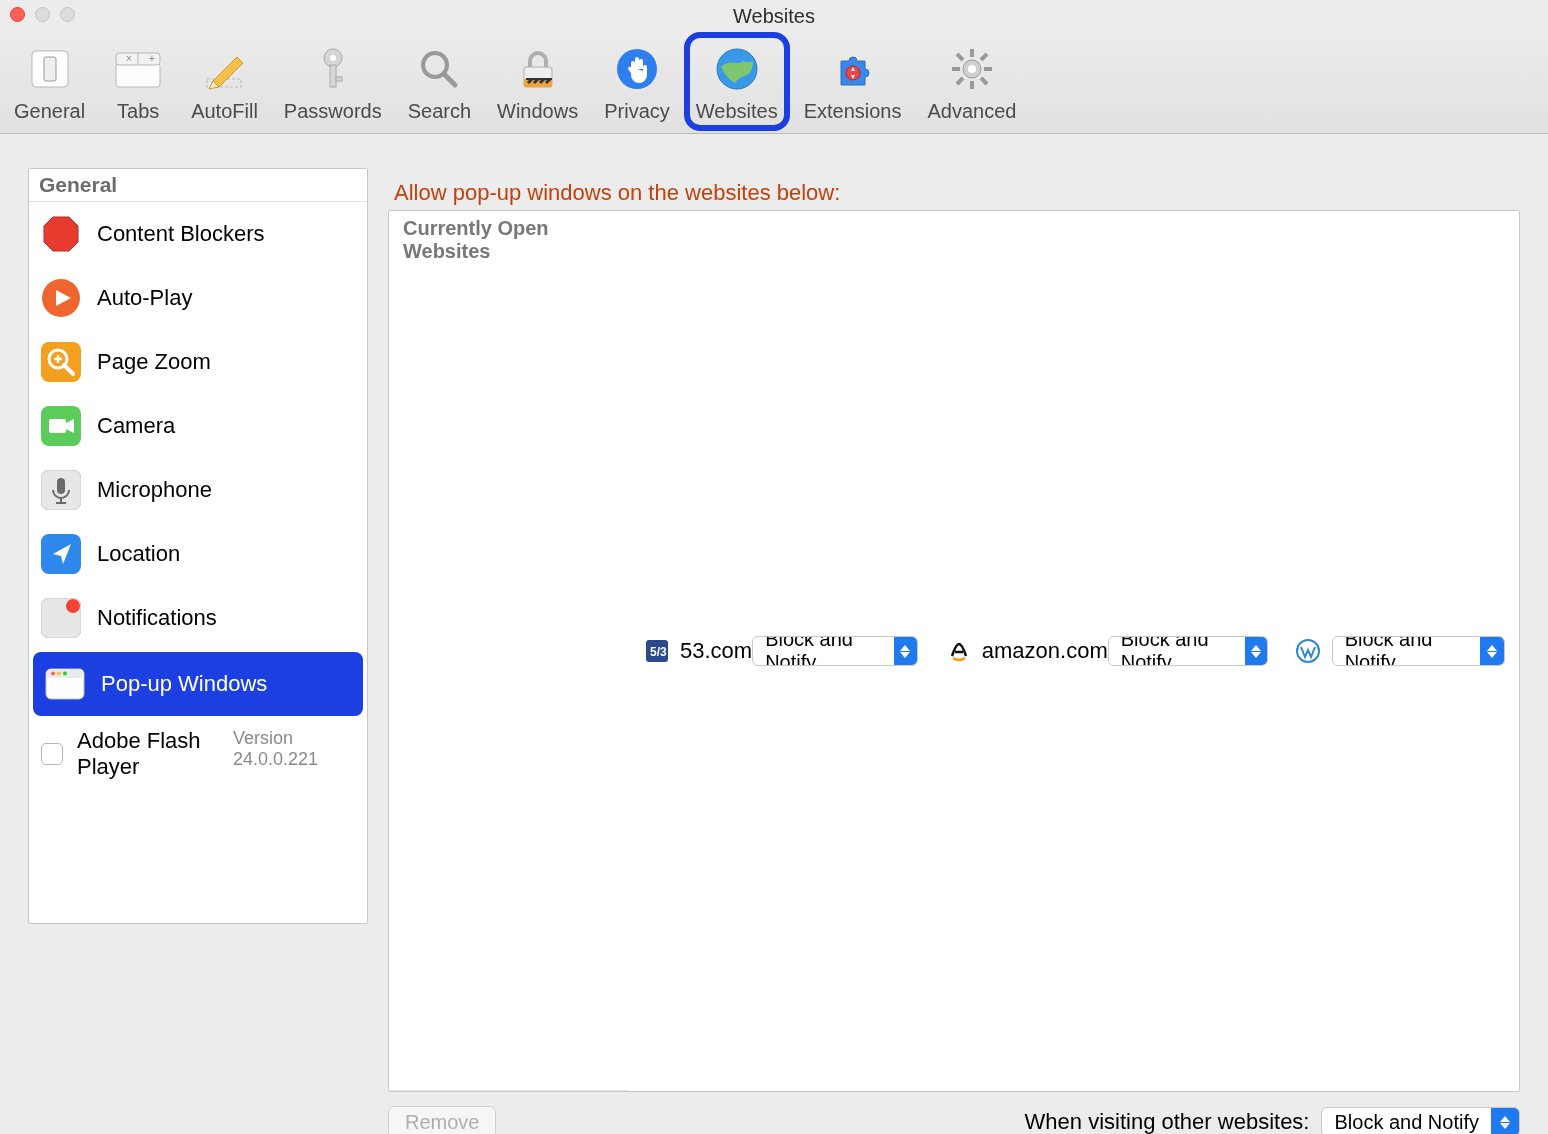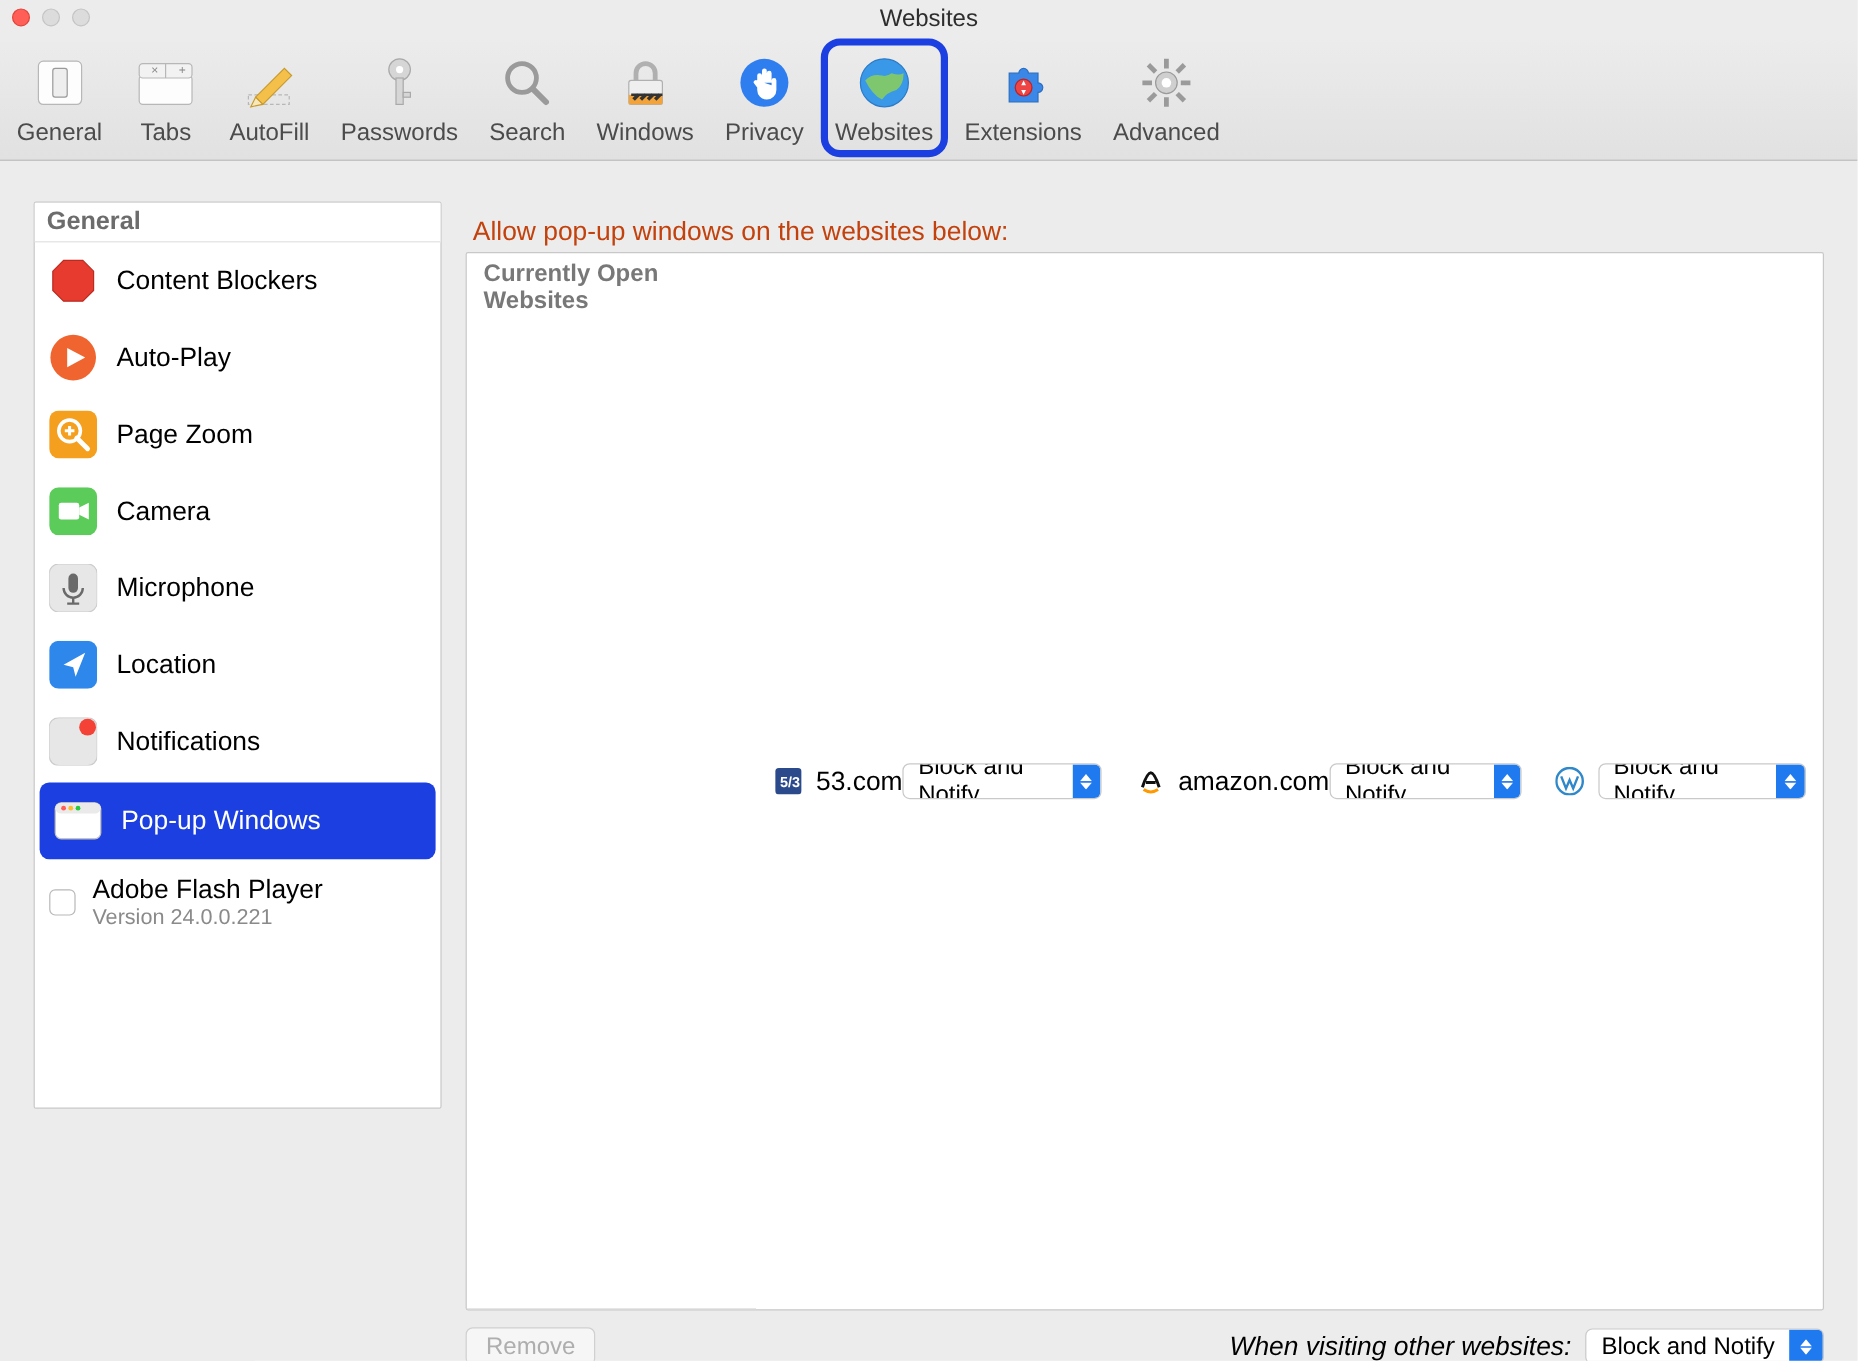--- a/index.html
+++ b/index.html
@@ -118,21 +118,21 @@
     gap: 14px;
     padding: 10px 12px;
   }
   .plugin-check {
     width: 22px; height: 22px;
     border: 1px solid #b8b8b8;
     border-radius: 5px;
     background: #fff;
     flex-shrink: 0;
   }
-  .plugin-text { display: flex; flex-direction: column; }
+  .plugin-text { display: flex; flex-direction: row; }
   .plugin-name { font-size: 22px; }
   .plugin-version { font-size: 18px; color: #8a8a8a; }
   
   .main {
     flex: 1;
     display: flex;
     flex-direction: column;
   }
   .main-header {
     font-size: 22px;
@@ -193,21 +193,21 @@
   .remove-btn {
     height: 32px;
     padding: 0 16px;
     border: 1px solid #d0d0d0;
     background: #f6f6f6;
     border-radius: 6px;
     color: #aeaeae;
     font-size: 20px;
     cursor: default;
   }
-  .footer-label { margin-left: auto; margin-right: 12px; font-size: 22px; font-style: italic; }
+  .footer-label { margin-left: auto; margin-right: 12px; font-size: 22px; }
 </style>
 </head>
 <body>
 
 <div class="titlebar">
   <div class="traffic">
     <span class="close"></span>
     <span class="min"></span>
     <span class="max"></span>
   </div>

